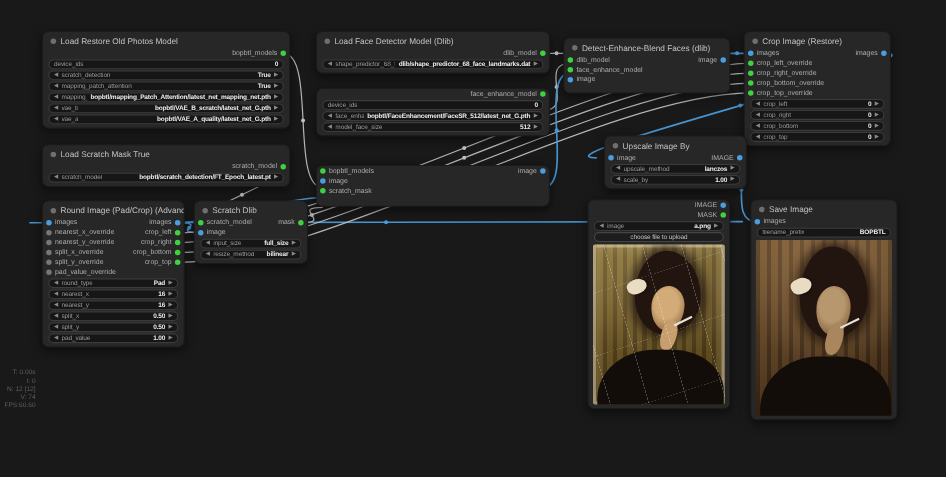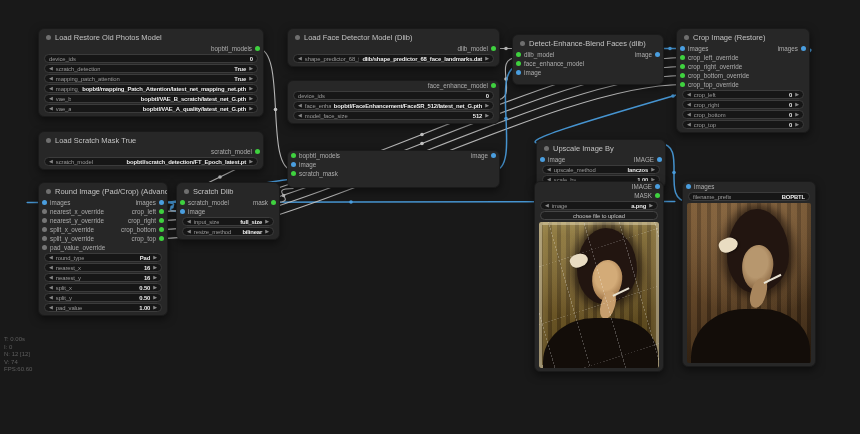--- a/index.html
+++ b/index.html
@@ -1,17 +1,17 @@
 <!DOCTYPE html>
 <html><head>
 <meta charset="utf-8">
 <style>
   html,body{margin:0;padding:0;background:#191919;width:860px;height:434px;overflow:hidden;
     font-family:"Liberation Sans",sans-serif;}
-  #canvas{position:relative;width:860px;height:414px;background:#191919;}
+  #canvas{position:relative;width:860px;height:414px;background:#191919;text-align:right;}
   #wires{position:absolute;left:0;top:0;width:860px;height:434px;z-index:1;pointer-events:none;}
   .node{position:absolute;z-index:2;background:#272727;border:1px solid #1a1a1a;border-radius:6px;
     box-shadow:0 3px 9px rgba(0,0,0,.5);box-sizing:border-box;padding-bottom:3px;}
   .ntitle{height:13px;display:flex;align-items:center;gap:4px;padding:0 7px;margin-top:2px;
     color:#c3c3c3;font-size:7.5px;white-space:nowrap;overflow:hidden;}
   .ndot{width:5px;height:5px;border-radius:50%;background:#6f6f6f;flex:none;}
   .srow{position:relative;height:9px;}
   .pin{position:absolute;top:0;height:9px;display:flex;align-items:center;gap:3px;
     font-size:6.3px;color:#adadad;white-space:nowrap;}
   .pin.in{left:3px;}.pin.out{right:3px;}
@@ -448,21 +448,21 @@
           <span class="wvalue">0</span>
           <span class="warr">▶</span>
         </div>
         <div class="widget">
           <span class="warr">◀</span>
           <span class="wlabel">crop_top</span>
           <span class="wvalue">0</span>
           <span class="warr">▶</span>
         </div>
       </div>
-      <div class="node" style="left: 536px; top: 123px; width: 130px; margin-top: 16px;">
+      <div class="node" style="left: 549px; top: 123px; width: 130px;">
         <div class="ntitle">
           <span class="ndot"></span>
           <span>Upscale Image By</span>
         </div>
         <div class="srow">
           <span class="pin in">
             <i class="dot image"></i>
             <span>image</span>
           </span>
           <span class="pin out">
@@ -509,20 +509,24 @@
           <div class="ph-hair"></div>
           <div class="ph-bow"></div>
           <div class="ph-face"></div>
           <div class="ph-hand"></div>
           <div class="ph-cig"></div>
           <div class="ph-body"></div>
           <div class="ph-scratches"></div>
         </div>
       </div>
       <div class="node" style="left: 682px; top: 181px; width: 134px;">
+        <div class="ntitle">
+          <span class="ndot"></span>
+          <span>Save Image</span>
+        </div>
         <div class="srow">
           <span class="pin in">
             <i class="dot image"></i>
             <span>images</span>
           </span>
         </div>
         <div class="widget textw">
           <span class="wlabel">filename_prefix</span>
           <span class="wvalue">BOPBTL</span>
         </div>

